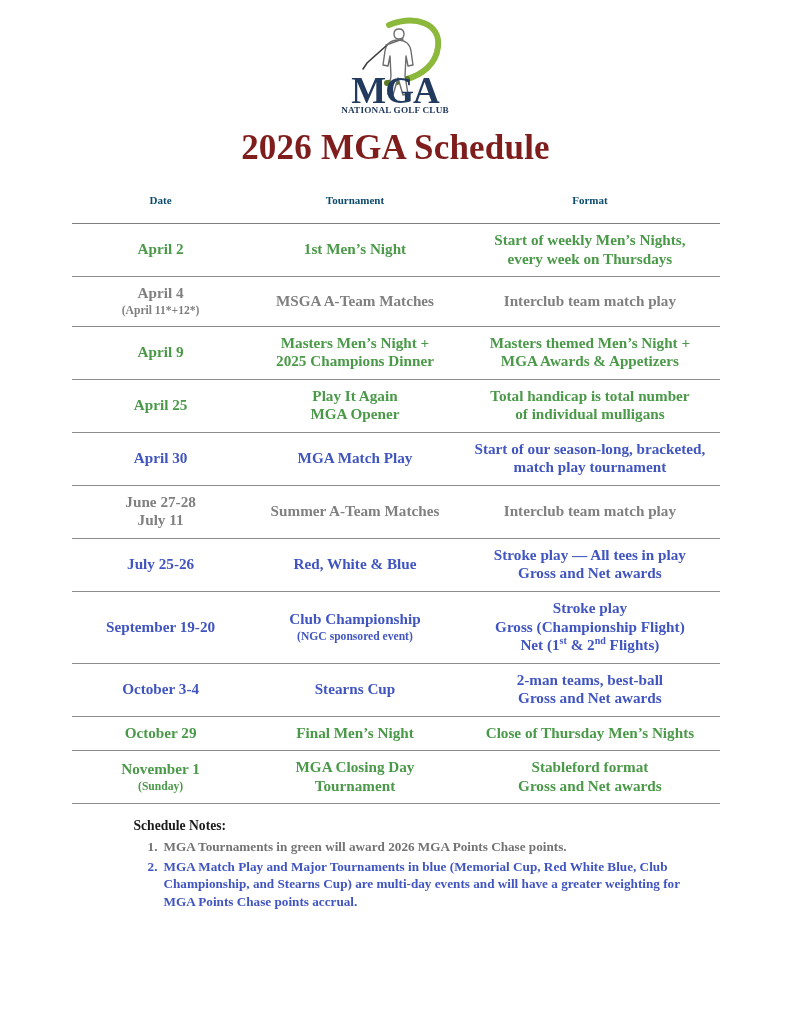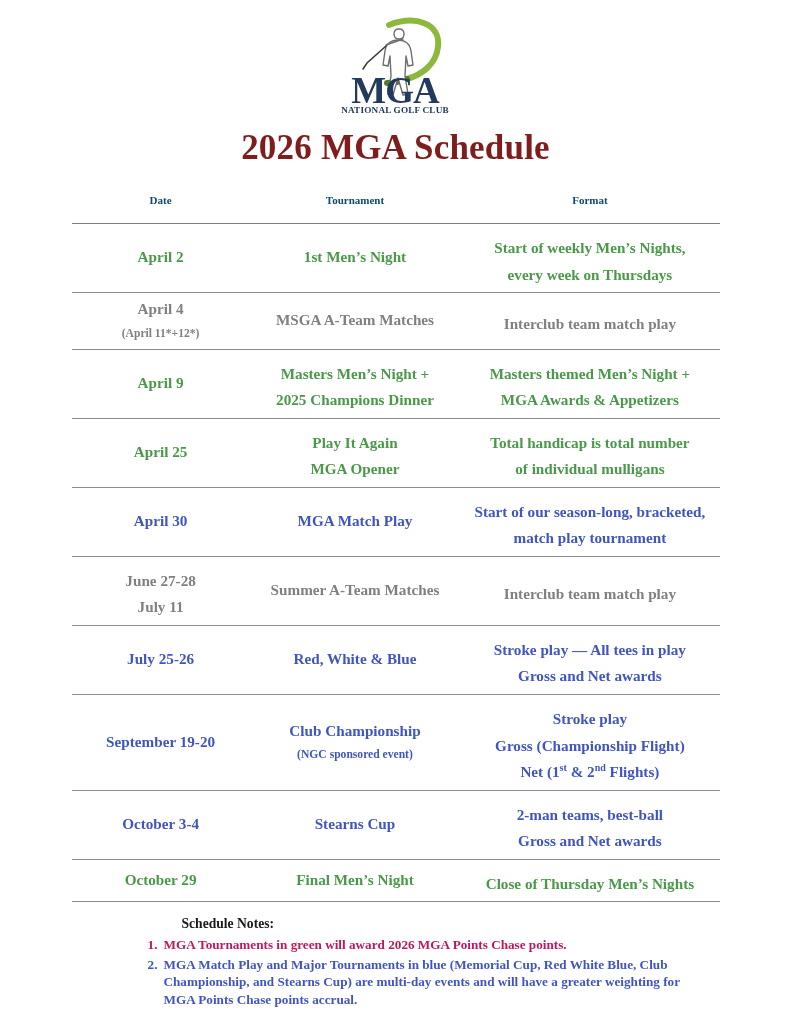--- a/index.html
+++ b/index.html
@@ -85,38 +85,37 @@
   }
   tr.row-green td { color: #4a9948; }
   tr.row-blue  td { color: #4055c0; }
   tr.row-gray  td { color: #808080; }
 
   .sub {
     display: block;
     font-size: 11.6px;
     font-weight: bold;
     line-height: 1.2;
-    margin-top: 8px;
-  }
-  .line2 { display: block; margin-top: 8px; }
+    margin-top: 1px;
+  }
+  .line2 { display: block; }
   sup { font-size: 0.66em; vertical-align: super; line-height: 0; }
 
   
   .notes {
     margin: 14px auto 0 auto;
     width: 620px;
     padding-left: 48px;
     box-sizing: border-box;
   }
   .notes-title {
     font-size: 13.6px;
     font-weight: bold;
     color: #1a1a1a;
     margin-bottom: 4px;
-    margin-left: 48px;
   }
   ol.notes-list {
     margin: 0;
     padding-left: 26px;
     list-style: none;
     counter-reset: noteidx;
   }
   ol.notes-list > li {
     counter-increment: noteidx;
     position: relative;
@@ -127,21 +126,21 @@
     padding-left: 4px;
   }
   ol.notes-list > li::before {
     content: counter(noteidx) ".";
     position: absolute;
     left: -20px;
     width: 18px;
     text-align: right;
     font-weight: bold;
   }
-  li.note-green, li.note-green::before { color: #be185d; }
+  li.note-green, li.note-green::before { color: #737373; }
   li.note-blue,  li.note-blue::before  { color: #4055c0; }
 </style>
 </head>
 <body>
 
 <div class="page">
 
   <div class="logo-wrap">
     <div class="logo">
       <svg width="118" height="104" viewBox="0 0 118 104" xmlns="http://www.w3.org/2000/svg">
@@ -304,20 +303,34 @@
             <span>October 29</span>
           </td>
           <td>
             <span>Final Men’s Night</span>
           </td>
           <td>
             <span class="line2">Close of Thursday Men’s Nights</span>
           </td>
         </tr>
 
+        <tr class="row-green">
+          <td>
+            <span>November 1</span>
+            <span class="sub">(Sunday)</span>
+          </td>
+          <td>
+            <span class="line2">MGA Closing Day</span>
+            <span class="line2">Tournament</span>
+          </td>
+          <td>
+            <span class="line2">Stableford format</span>
+            <span class="line2">Gross and Net awards</span>
+          </td>
+        </tr>
 
       </tbody>
     </table>
   </div>
 
   <div class="notes">
     <div class="notes-title">Schedule Notes:</div>
     <ol class="notes-list">
       <li class="note-green">MGA Tournaments in green will award 2026 MGA Points Chase points.</li>
       <li class="note-blue">MGA Match Play and Major Tournaments in blue (Memorial Cup, Red White Blue, Club Championship, and Stearns Cup) are multi-day events and will have a greater weighting for MGA Points Chase points accrual.</li>

